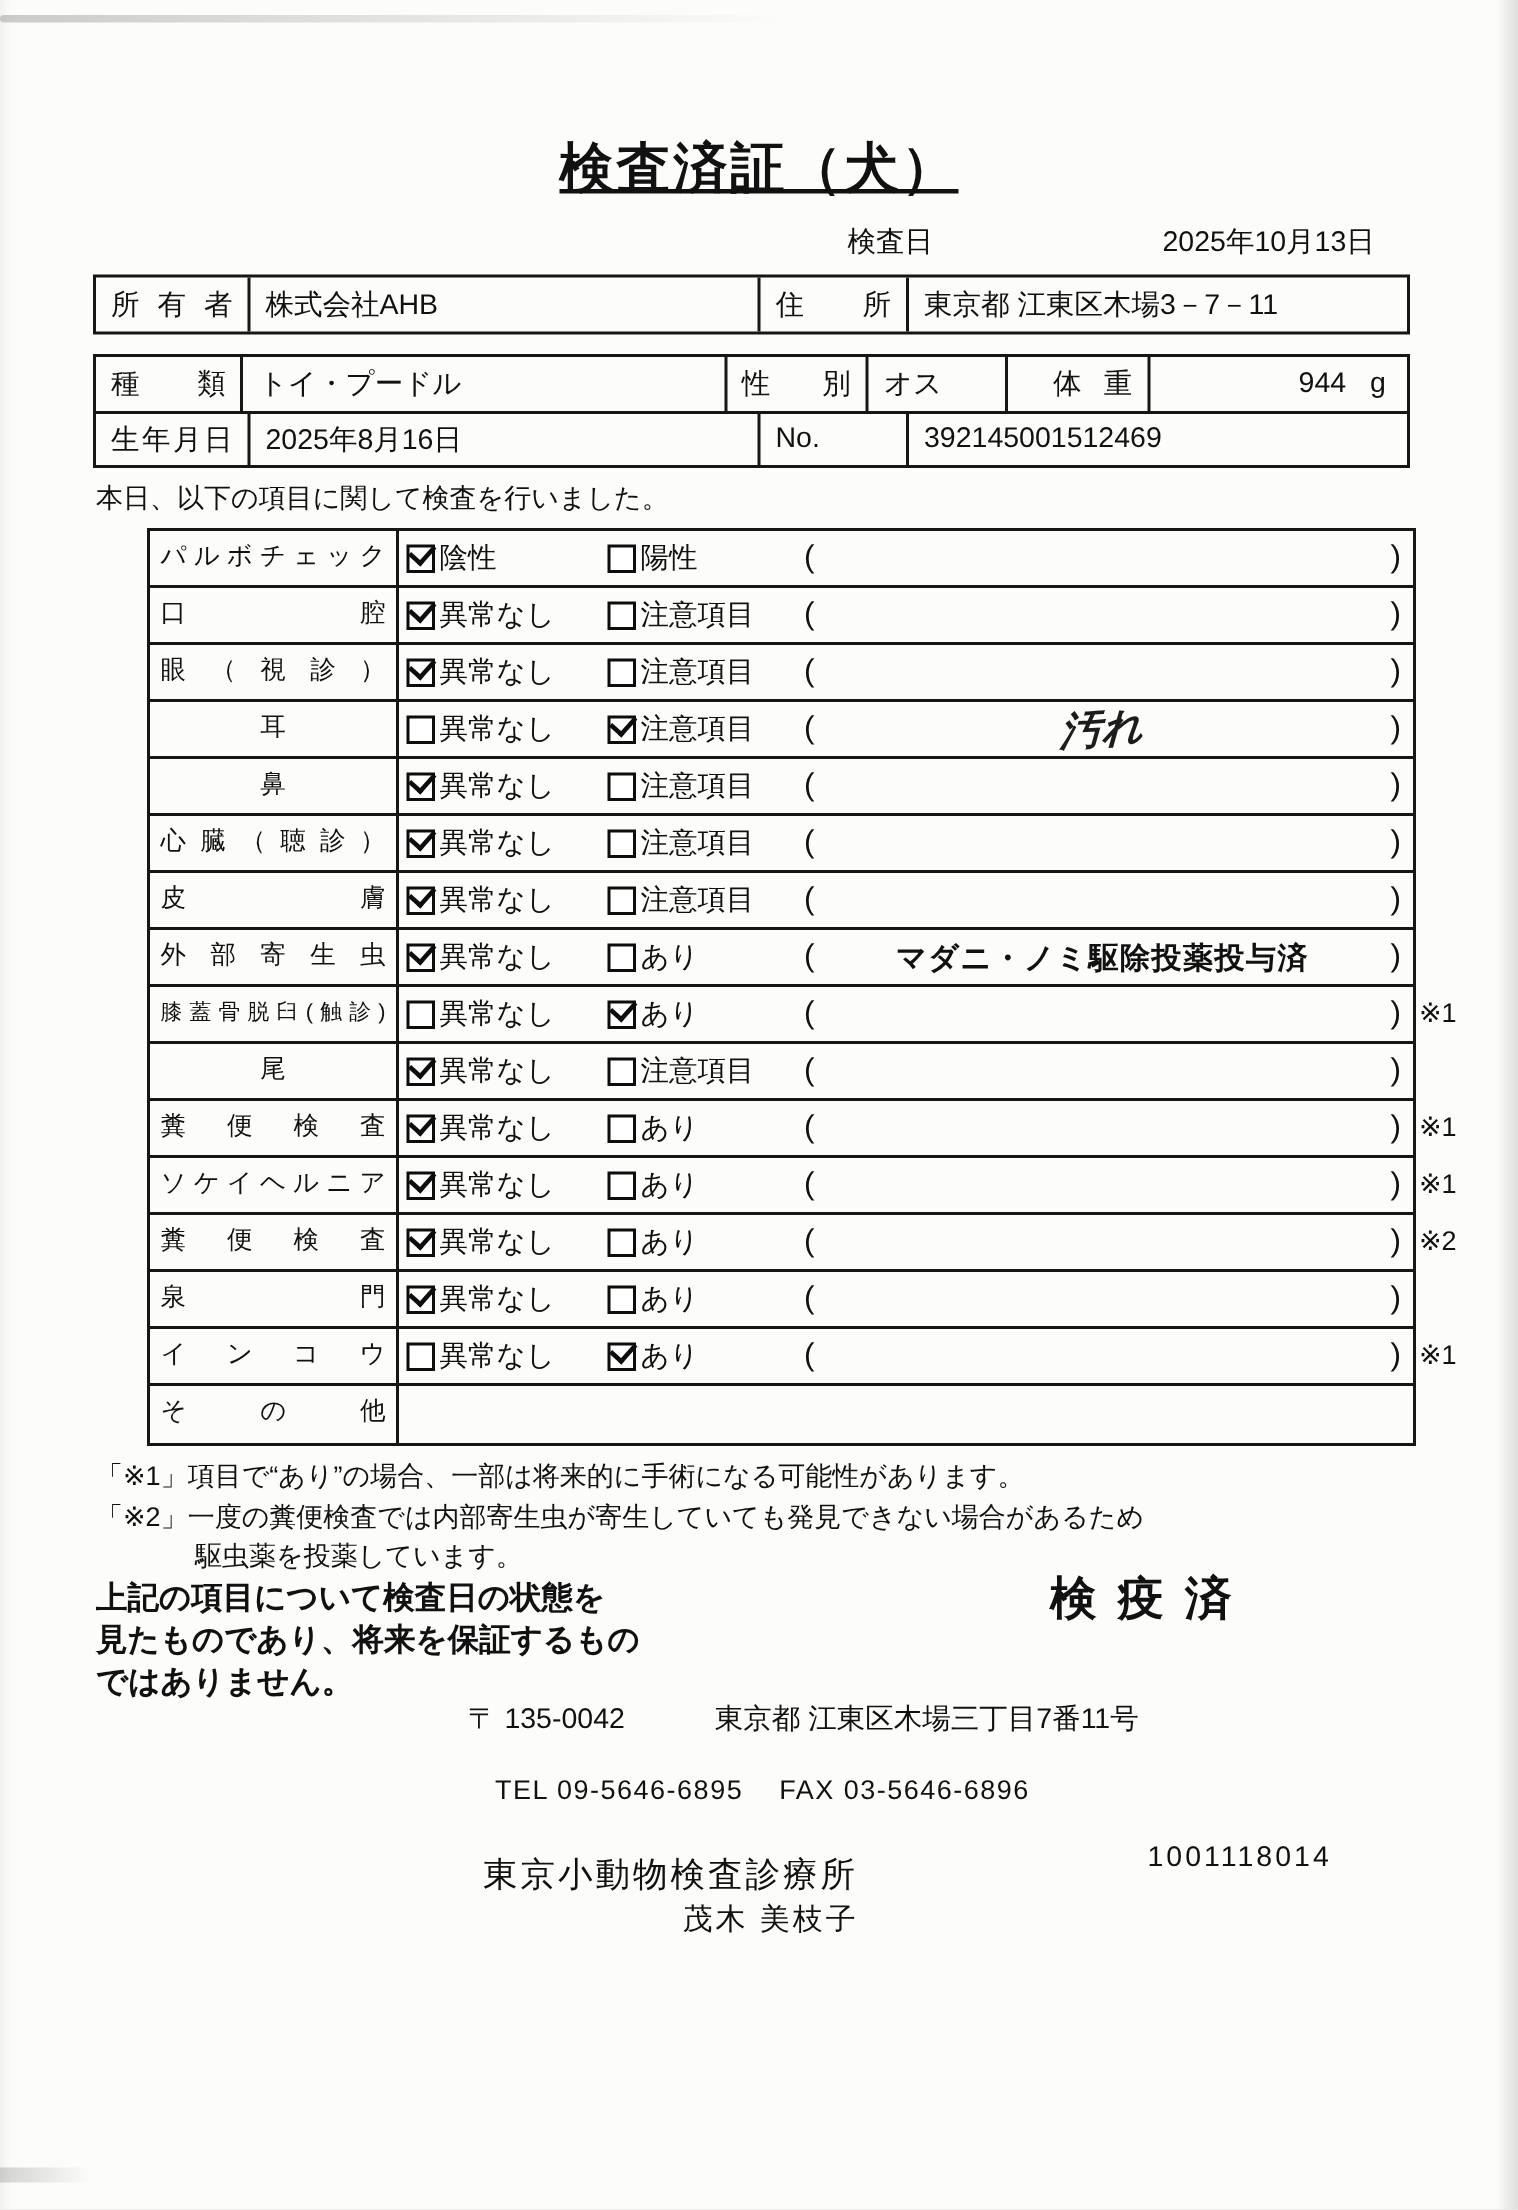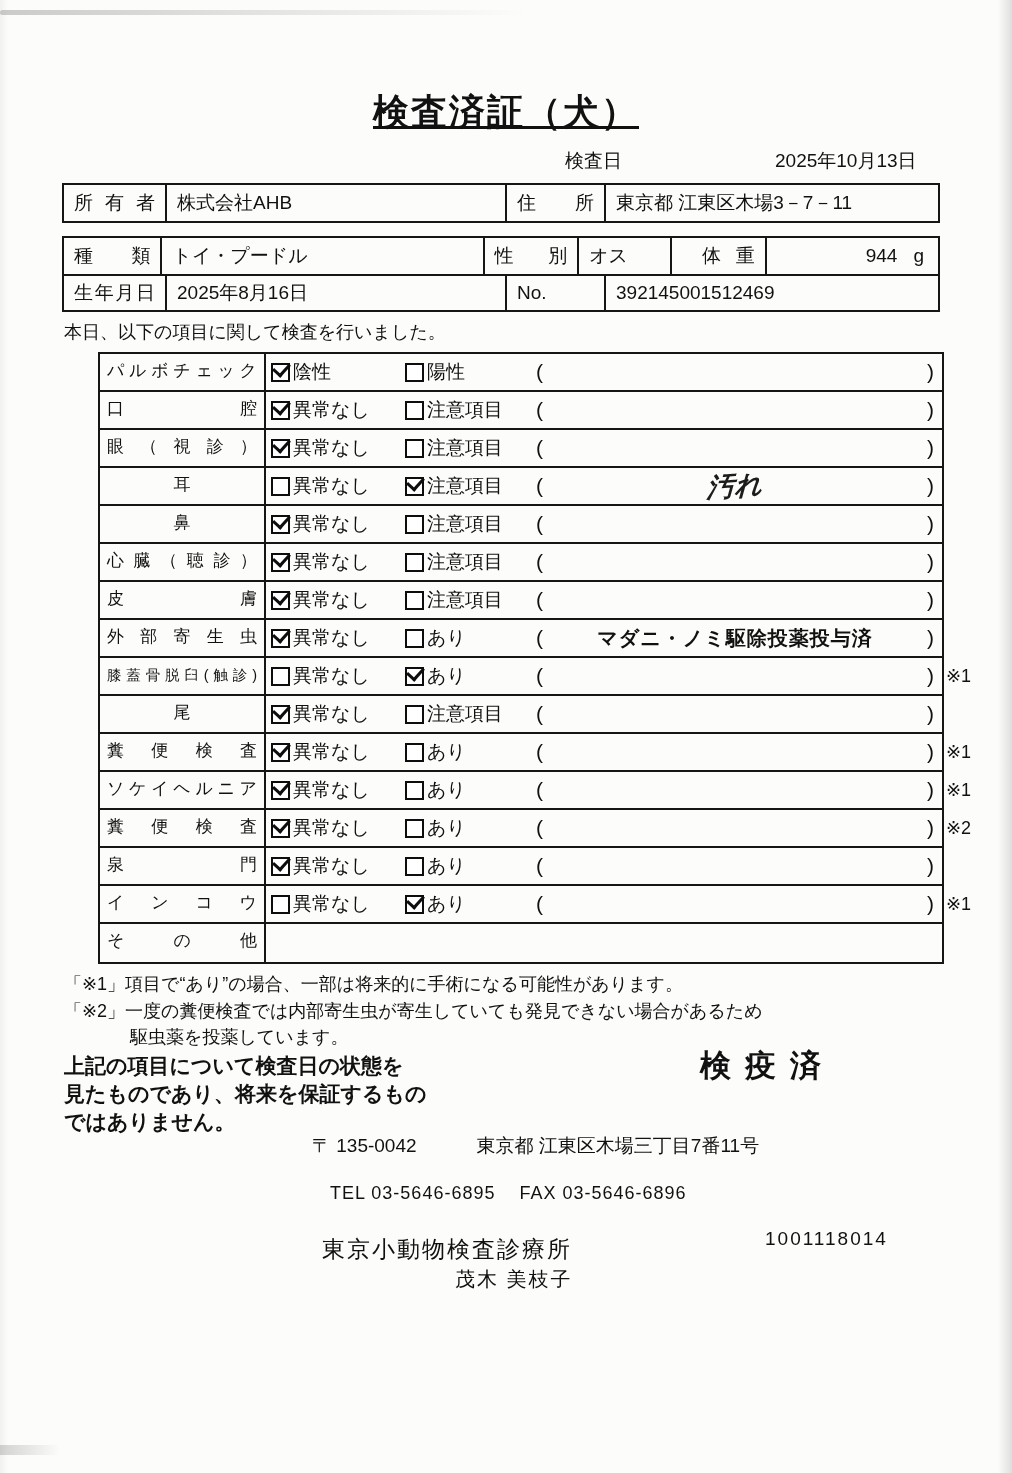--- a/index.html
+++ b/index.html
@@ -466,19 +466,19 @@
   <div class="disclaimer">上記の項目について検査日の状態を
 見たものであり、将来を保証するもの
 ではありません。</div>
   <div class="stamp">検疫済</div>
 
   <div class="postal-row">
     <span class="postal-code">〒 135-0042</span><span>東京都 江東区木場三丁目7番11号</span>
   </div>
 
   <div class="tel-row">
-    <span class="tel">TEL 03-5646-6895</span><span>FAX 03-5646-6896</span>
+    <span class="tel">TEL 09-5646-6895</span><span>FAX 03-5646-6896</span>
   </div>
 
   <div class="clinic">東京小動物検査診療所</div>
   <div class="examiner">茂木 美枝子</div>
   <div class="serial">1001118014</div>
 </div>
 
 </body></html>

